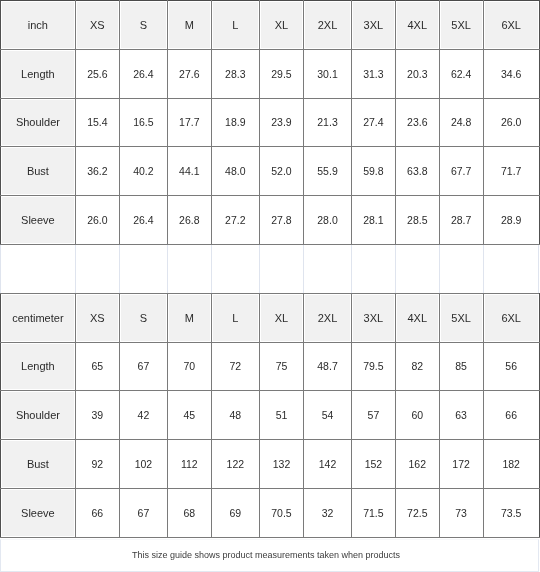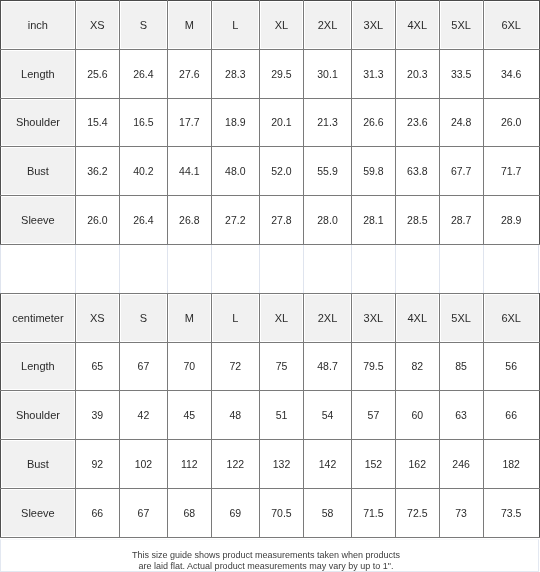--- a/index.html
+++ b/index.html
@@ -184,21 +184,21 @@
                 <span>31.3</span>
               </div>
             </td>
         <td>
               <div class="cellbg">
                 <span>20.3</span>
               </div>
             </td>
         <td>
               <div class="cellbg">
-                <span>33.5</span>
+                <span>62.4</span>
               </div>
             </td>
         <td>
               <div class="cellbg">
                 <span>34.6</span>
               </div>
             </td>
       </tr>
       <tr>
         <td class="rowlabel">
@@ -221,31 +221,31 @@
                 <span>17.7</span>
               </div>
             </td>
         <td>
               <div class="cellbg">
                 <span>18.9</span>
               </div>
             </td>
         <td>
               <div class="cellbg">
-                <span>20.1</span>
+                <span>23.9</span>
               </div>
             </td>
         <td>
               <div class="cellbg">
                 <span>21.3</span>
               </div>
             </td>
         <td>
               <div class="cellbg">
-                <span>26.6</span>
+                <span>27.4</span>
               </div>
             </td>
         <td>
               <div class="cellbg">
                 <span>23.6</span>
               </div>
             </td>
         <td>
               <div class="cellbg">
                 <span>24.8</span>
@@ -614,21 +614,21 @@
                 <span>152</span>
               </div>
             </td>
         <td>
               <div class="cellbg">
                 <span>162</span>
               </div>
             </td>
         <td>
               <div class="cellbg">
-                <span>246</span>
+                <span>172</span>
               </div>
             </td>
         <td>
               <div class="cellbg">
                 <span>182</span>
               </div>
             </td>
       </tr>
       <tr>
         <td class="rowlabel">
@@ -656,21 +656,21 @@
                 <span>69</span>
               </div>
             </td>
         <td>
               <div class="cellbg">
                 <span>70.5</span>
               </div>
             </td>
         <td>
               <div class="cellbg">
-                <span>58</span>
+                <span>32</span>
               </div>
             </td>
         <td>
               <div class="cellbg">
                 <span>71.5</span>
               </div>
             </td>
         <td>
               <div class="cellbg">
                 <span>72.5</span>
@@ -686,15 +686,14 @@
                 <span>73.5</span>
               </div>
             </td>
       </tr>
     </tbody>
   </table>
   </div>
   <div class="footer-box"></div>
   <div class="footer">
     <div>This size guide shows product measurements taken when products</div>
-    <div>are laid flat. Actual product measurements may vary by up to 1".</div>
   </div>
 </div>
 
 </body></html>

